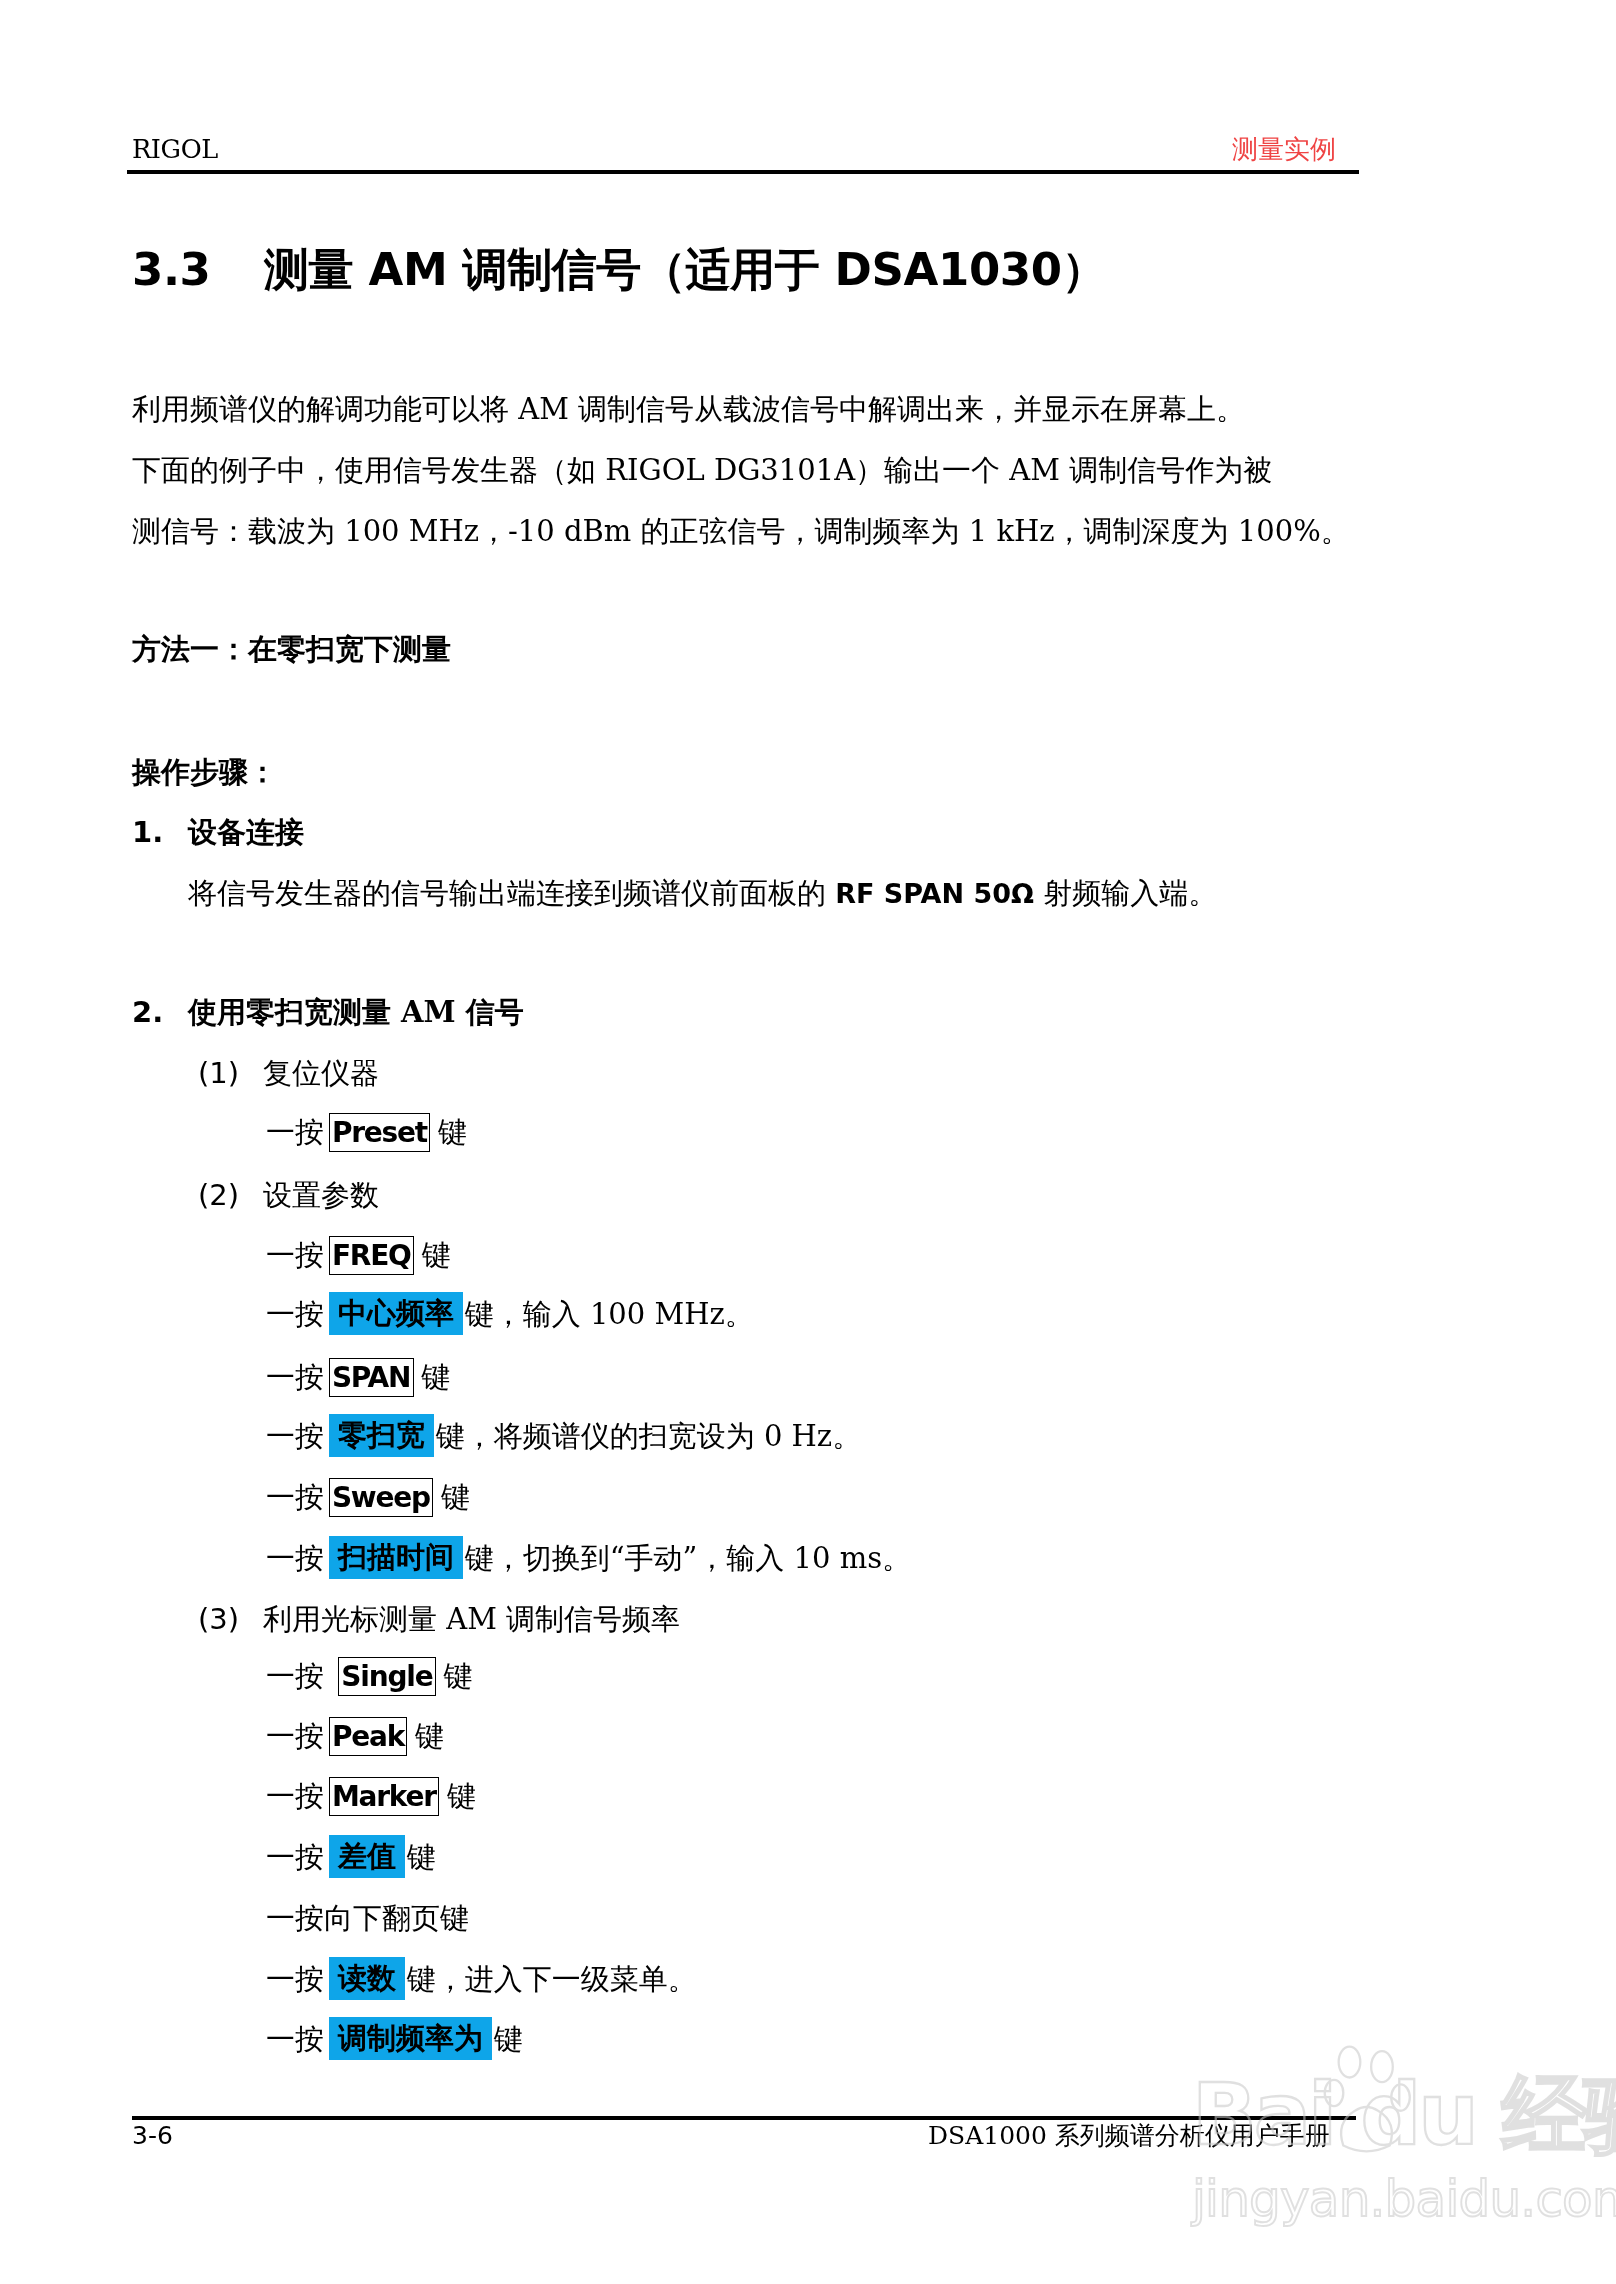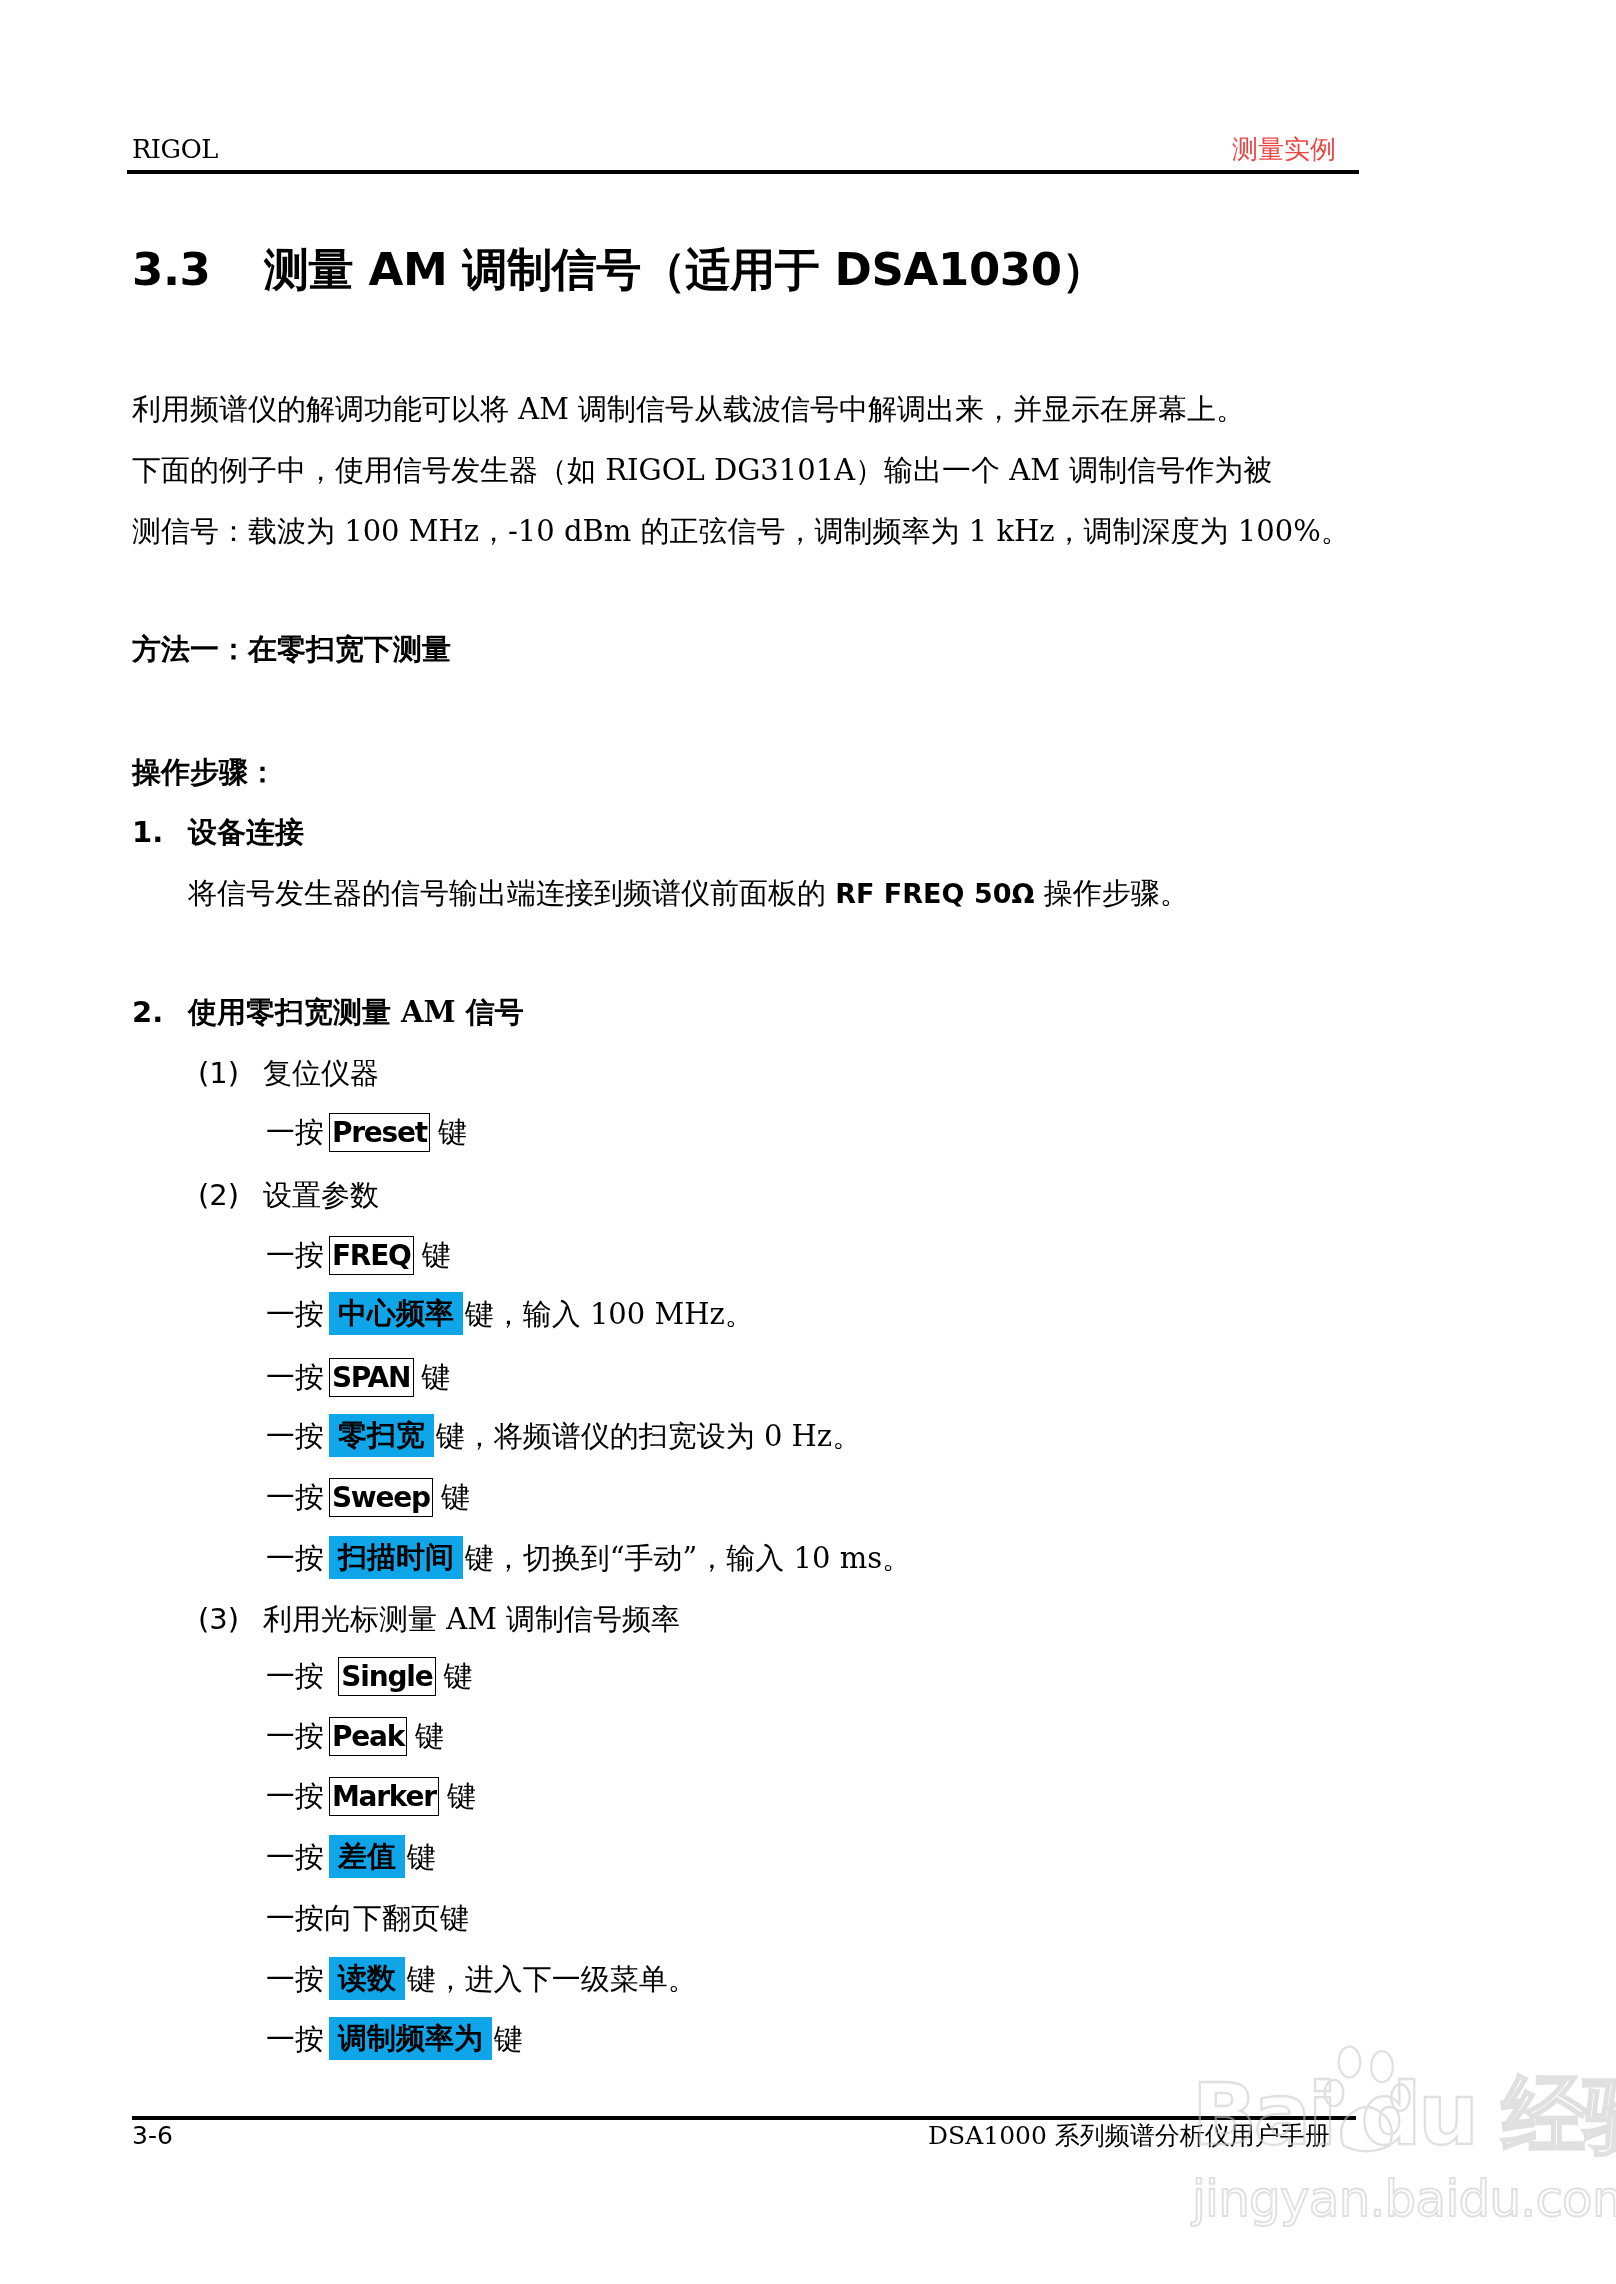--- a/index.html
+++ b/index.html
@@ -63,21 +63,21 @@
 <div class="abs para cjk" style="top:392px">利用频谱仪的解调功能可以将 AM 调制信号从载波信号中解调出来，并显示在屏幕上。</div>
 <div class="abs para cjk" style="top:453px">下面的例子中，使用信号发生器（如 RIGOL DG3101A）输出一个 AM 调制信号作为被</div>
 <div class="abs para cjk" style="top:514px">测信号：载波为 100 MHz，-10 dBm 的正弦信号，调制频率为 1 kHz，调制深度为 100%。</div>
 
 <div class="abs sub cjk" style="top:632px">方法一：在零扫宽下测量</div>
 <div class="abs sub cjk" style="top:755px">操作步骤：</div>
 
 <div class="abs step-num sans" style="top:815px">1.</div>
 <div class="abs step-title cjk" style="top:815px">设备连接</div>
 <div class="abs step-body cjk" style="top:876px">
-  <span>将信号发生器的信号输出端连接到频谱仪前面板的 </span><span class="strong">RF FREQ 50Ω</span><span> 操作步骤。</span>
+  <span>将信号发生器的信号输出端连接到频谱仪前面板的 </span><span class="strong">RF SPAN 50Ω</span><span> 射频输入端。</span>
 </div>
 
 <div class="abs step-num sans" style="top:995px">2.</div>
 <div class="abs step-title cjk" style="top:995px">使用零扫宽测量 AM 信号</div>
 
 <div class="abs subnum" style="top:1056px">(1)</div>
 <div class="abs subtitle cjk" style="top:1056px">复位仪器</div>
 <div class="abs action cjk" style="top:1112px">
   <span class="pre">一按</span>
   <span class="keybox">Preset</span>

